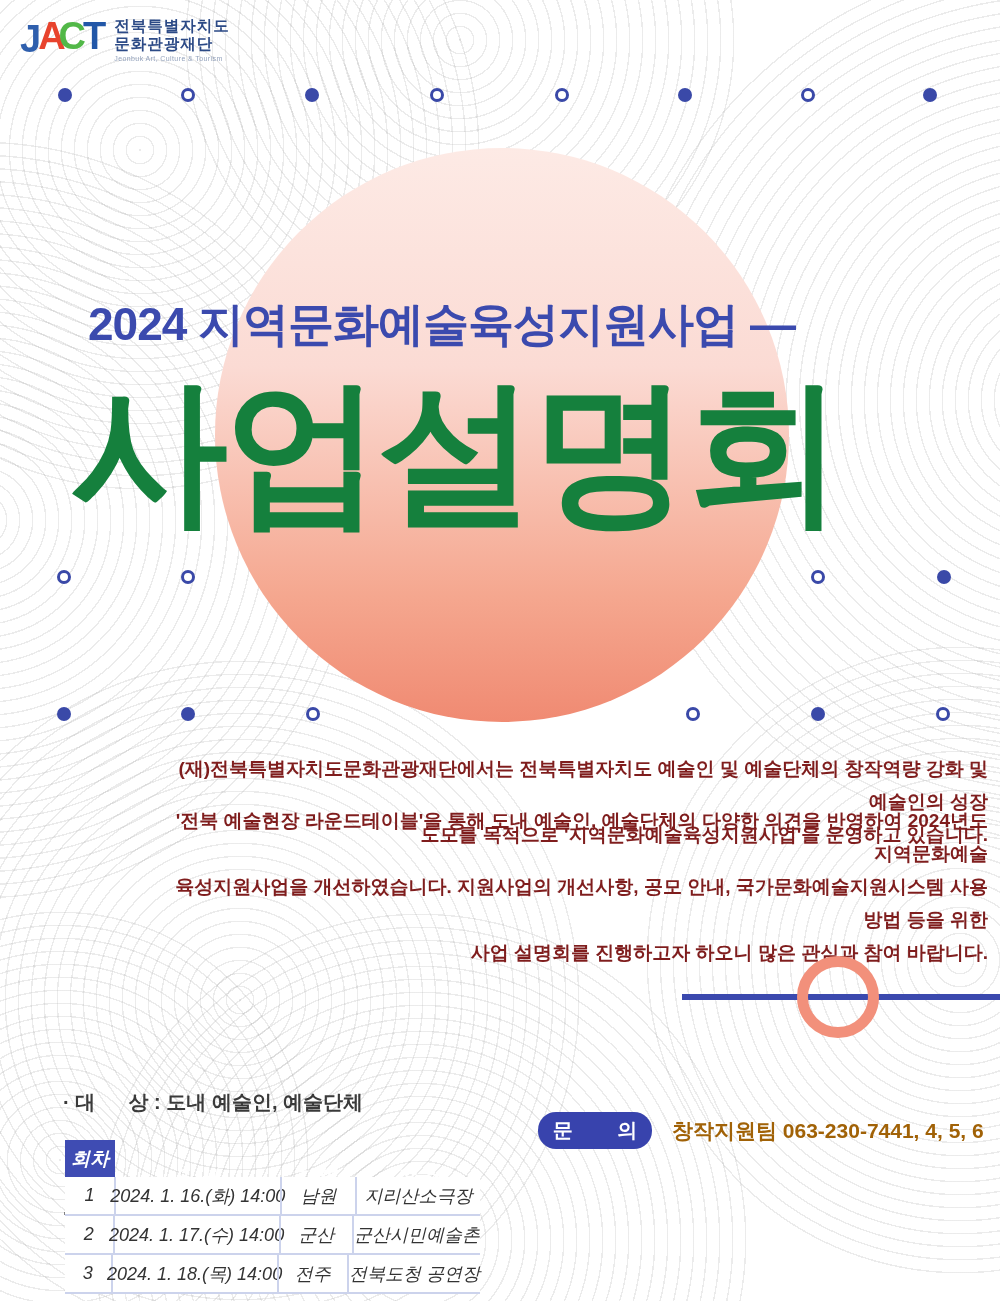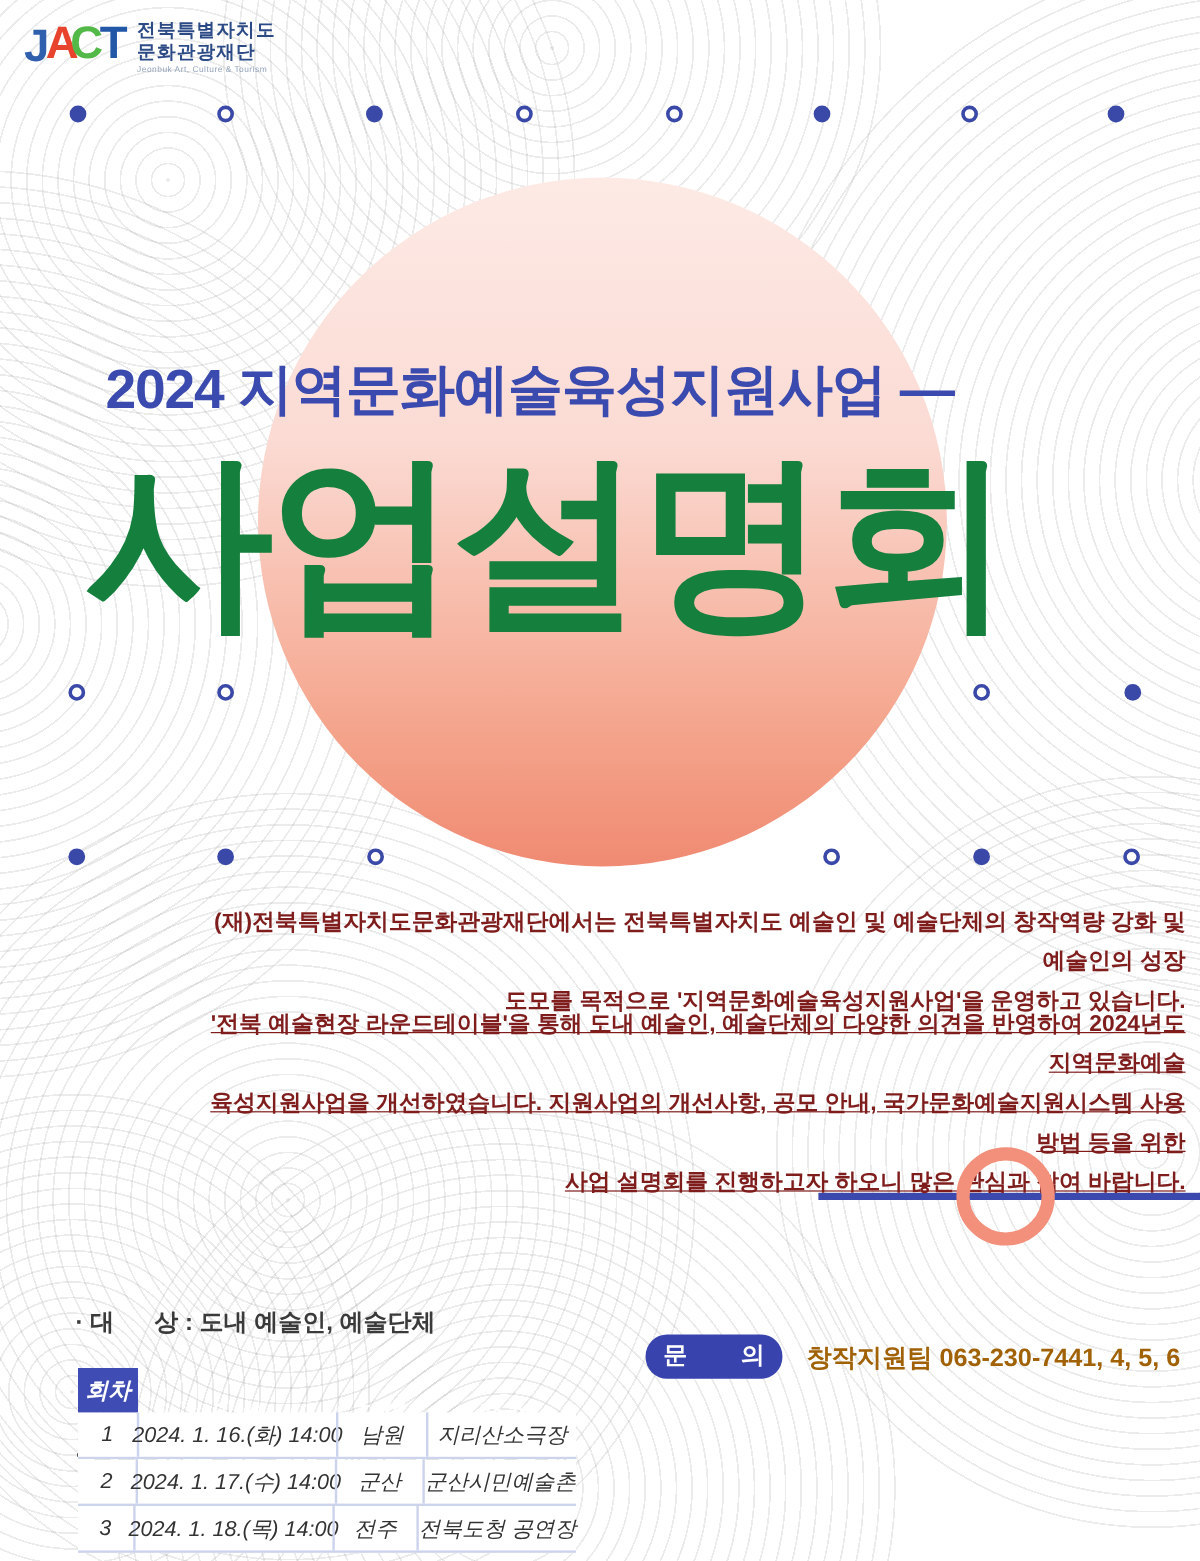--- a/index.html
+++ b/index.html
@@ -42,21 +42,21 @@
   }
   .hero-title {
     position:absolute; left:70px; top:372px; z-index:2; line-height:1;
     font-size:158px; font-weight:900; letter-spacing:-4px; color:#15803d; white-space:pre;
   }
 
   
   .intro { position:absolute; right:12px; width:830px; text-align:right; z-index:2;
     color:#7f1d1d; font-size:19px; font-weight:600; line-height:33px; }
   .intro-p1 { top:752px; }
-  .intro-p2 { top:837px;text-decoration:underline; }
+  .intro-p2 { top:804px; }
 
   
   .pill {
     position:absolute; z-index:2; background:#3843ad; color:#ffffff; border-radius:18px;
     font-size:19px; font-weight:800; text-align:center; white-space:pre;
   }
   .overview-badge { left:65px; top:965px; padding:0 23px; height:36px; line-height:36px; }
   .bullets { position:absolute; left:63px; top:1010px; z-index:2;
     font-size:20px; font-weight:600; color:#3a3a3a; line-height:37px; white-space:pre; }
 

